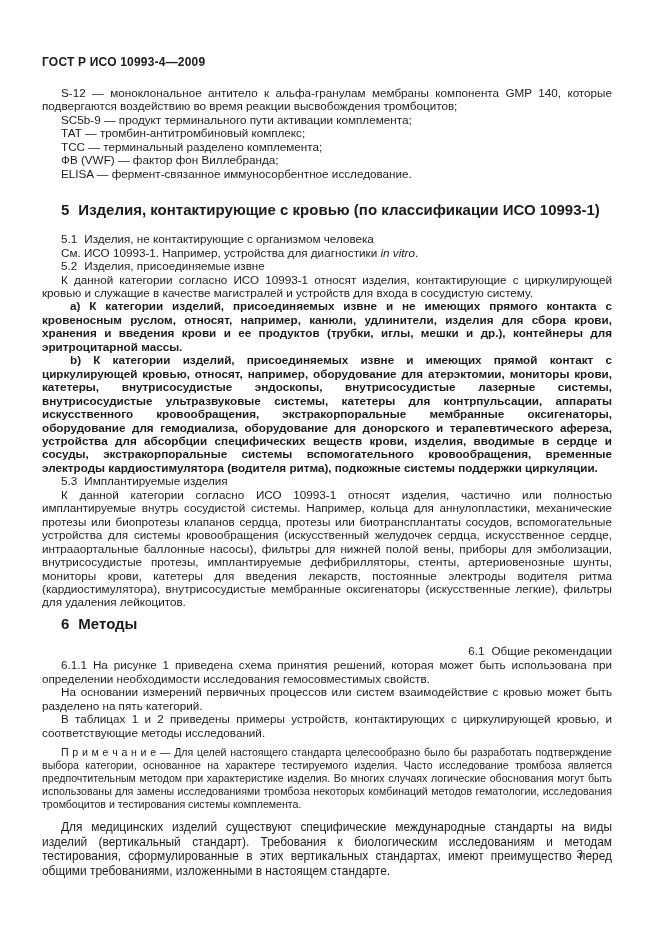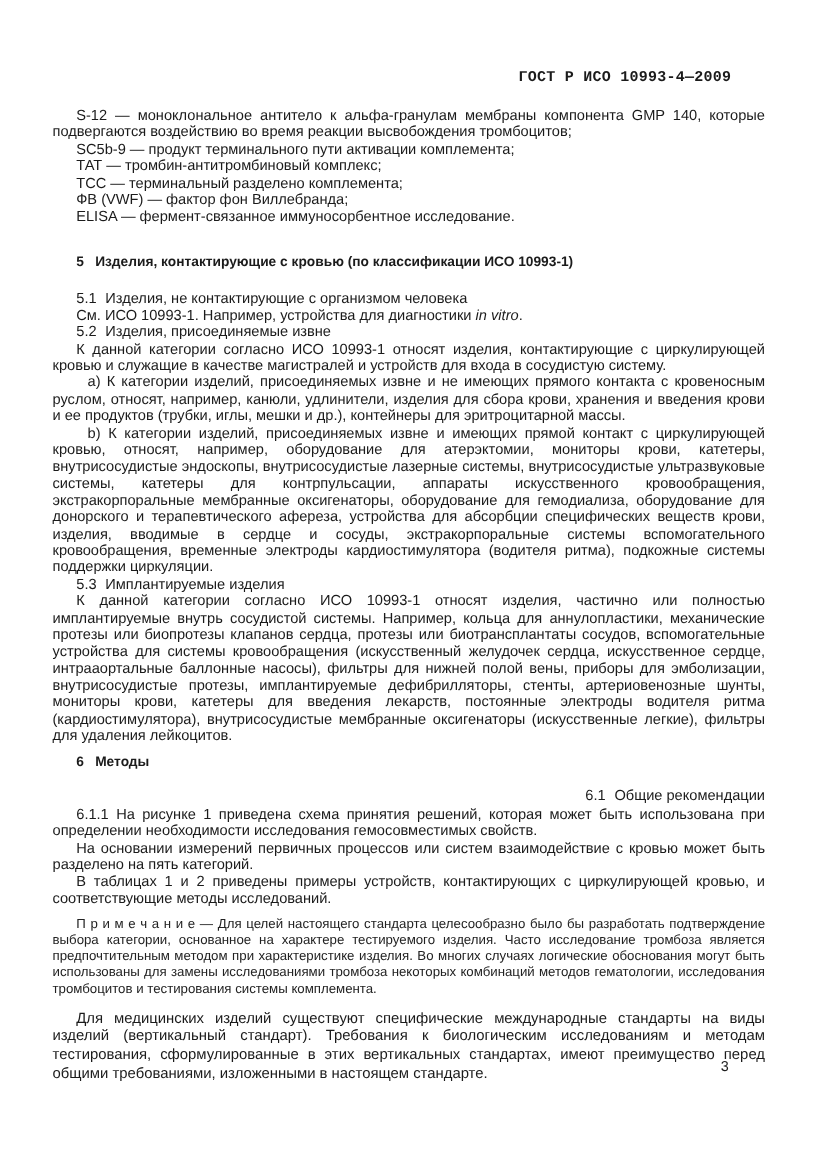--- a/index.html
+++ b/index.html
@@ -24,40 +24,39 @@
   .content {
     position: absolute;
     left: 42px;
     top: 0;
     width: 570px;
   }
   .running-header {
     margin-top: 55px;
     margin-bottom: 17px;
     padding-right: 27px;
-    text-align: right;
     font-weight: bold;
     font-size: 12px;
     line-height: 14px;
     letter-spacing: 0.2px;
-    font-family: Liberation Mono, monospace;
   }
   p.body-par {
     margin: 0;
     font-size: 11.7px;
     line-height: 13.45px;
     text-align: justify;
     text-indent: 19px;
   }
   p.list-par {
     text-indent: 28px;
+    font-weight: bold;
   }
   h2.section-heading {
     margin: 22px 0 14px 0;
-    font-size: 11px;
+    font-size: 15px;
     line-height: 16px;
     font-weight: bold;
     text-indent: 19px;
   }
   h2.section-heading .num {
     margin-right: 9px;
   }
   h2.section-heading-6 {
     margin: 7px 0 12px 0;
   }

